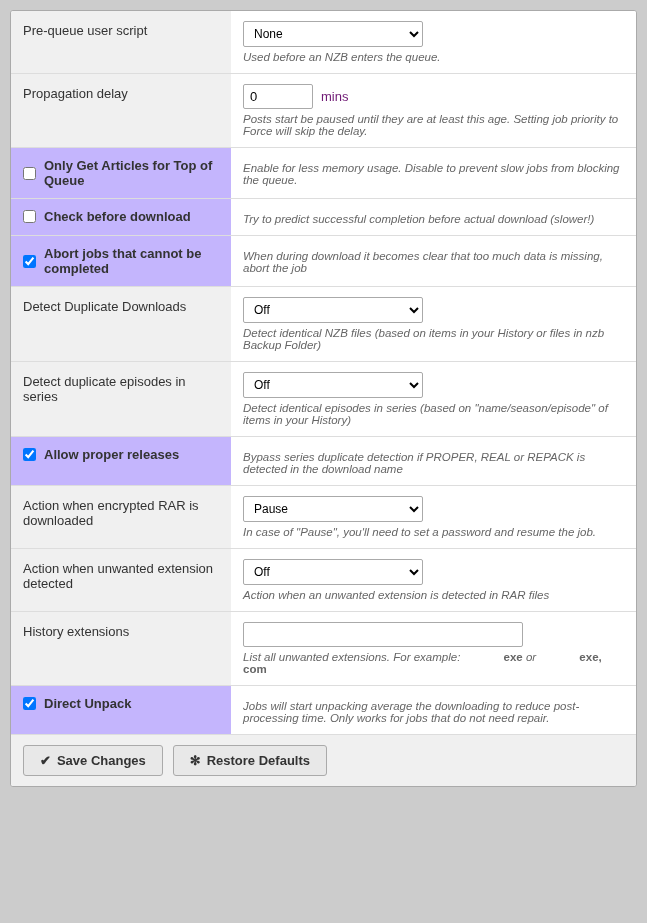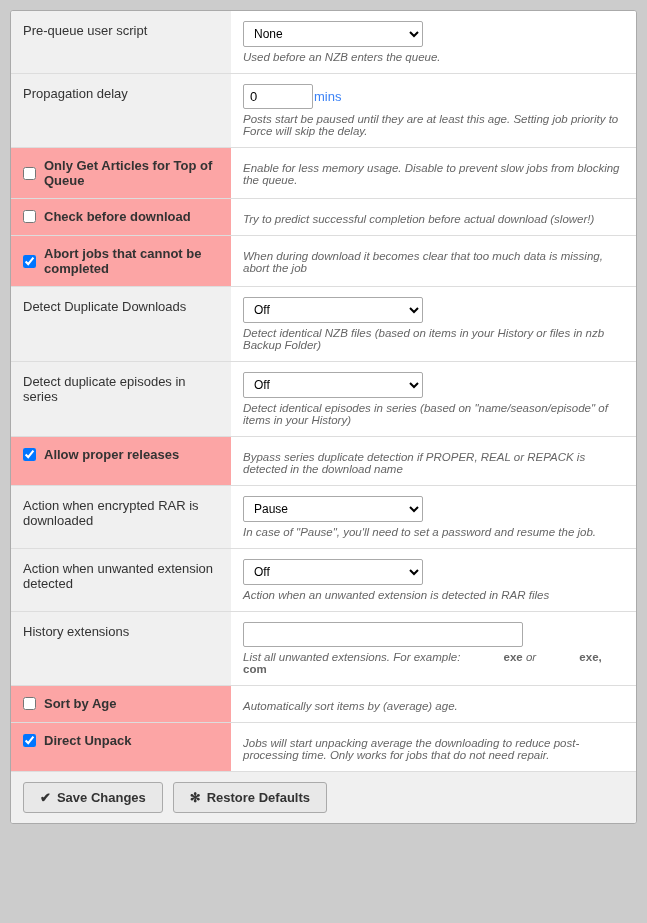--- a/index.html
+++ b/index.html
@@ -80,22 +80,22 @@
       border: 1px solid #aaa;
       padding: 4px 6px;
       font-size: 13px;
       border-radius: 2px;
       background: #fff;
     }
     input[type="number"] {
       width: 70px;
     }
     .inline-unit {
-      margin-left: 1px;
-      color: #3b82f6;
+      margin-left: 8px;
+      color: #701a75;
     }
     .checkbox-label {
       font-weight: bold;
       color: #333;
     }
     .unwanted-input {
       width: 280px;
       padding: 4px 6px;
       border: 1px solid #aaa;
       border-radius: 2px;
@@ -120,21 +120,21 @@
       display: flex;
       align-items: center;
       gap: 6px;
       font-weight: bold;
     }
     .footer-btn.save {
       background: #e8e8e8;
     }
     .checkbox-cell {
       width: 220px;
-      background: #fca5a5;
+      background: #c4b5fd;
       padding: 10px 12px;
       vertical-align: middle;
     }
     .checkbox-full {
       display: flex;
       align-items: center;
       gap: 8px;
     }
   </style>
 </head>
@@ -208,31 +208,20 @@
           <td class="label-cell top">Action when encrypted RAR is downloaded</td>
           <td class="value-cell"><select><option value="Pause">Pause</option><option value="Abort">Abort</option><option value="Off">Off</option></select><div class="hint-text">In case of "Pause", you'll need to set a password and resume the job.</div></td>
         </tr>
         <tr>
           <td class="label-cell top">Action when unwanted extension detected</td>
           <td class="value-cell"><select><option value="Off">Off</option><option value="Pause">Pause</option><option value="Abort">Abort</option></select><div class="hint-text">Action when an unwanted extension is detected in RAR files</div></td>
         </tr>
         <tr>
           <td class="label-cell top">History extensions</td>
           <td class="value-cell"><input type="text" class="unwanted-input" style=""><div class="hint-text">List all unwanted extensions. For example: <strong>exe</strong> or <strong>exe, com</strong></div></td>
-        </tr>
-        <tr>
-          <td class="checkbox-cell">
-            <div class="checkbox-full">
-              <input type="checkbox" style="">
-              <span class="checkbox-label">Sort by Age</span>
-            </div>
-          </td>
-          <td class="value-cell">
-            <div class="hint-text">Automatically sort items by (average) age.</div>
-          </td>
         </tr>
         <tr>
           <td class="checkbox-cell">
             <div class="checkbox-full">
               <input type="checkbox" checked="" style="">
               <span class="checkbox-label">Direct Unpack</span>
             </div>
           </td>
           <td class="value-cell">
             <div class="hint-text">Jobs will start unpacking average the downloading to reduce post-processing time.  Only works for jobs that do not need repair.</div>

